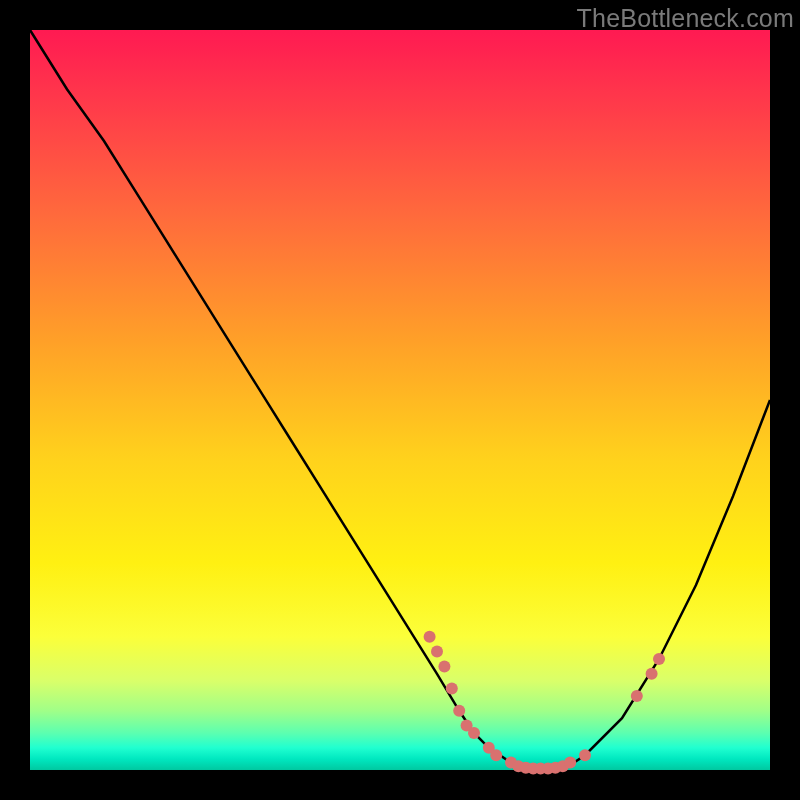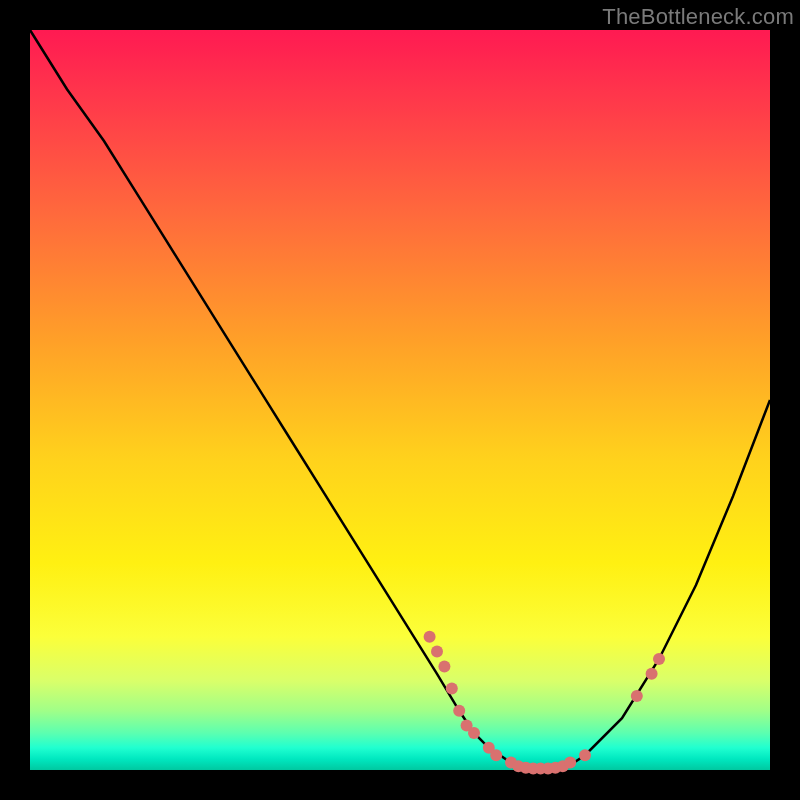--- a/index.html
+++ b/index.html
@@ -43,21 +43,21 @@
     left: 30px;
     top: 30px;
     width: 740px;
     height: 740px;
     overflow: visible;
   }
   .watermark {
     position: absolute;
     top: 4px;
     right: 6px;
-    font-size: 22px;
+    font-size: 25px;
     font-weight: 500;
     color: #7a7a7a;
     letter-spacing: 0.2px;
   }
 </style>
 </head>
 <body>
 <div class="wrap">
 
   <div class="plot-area"></div>

